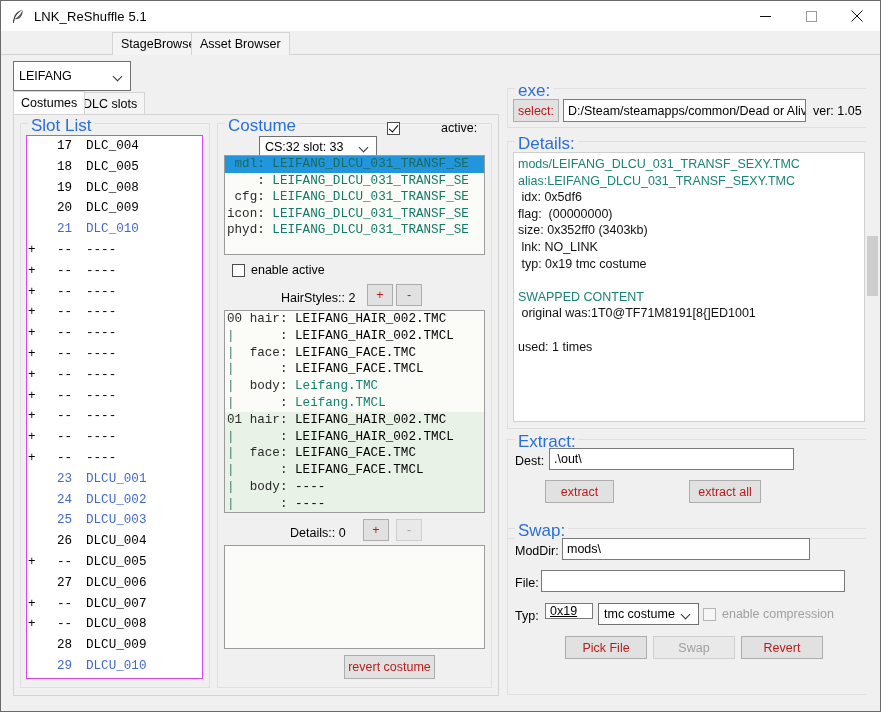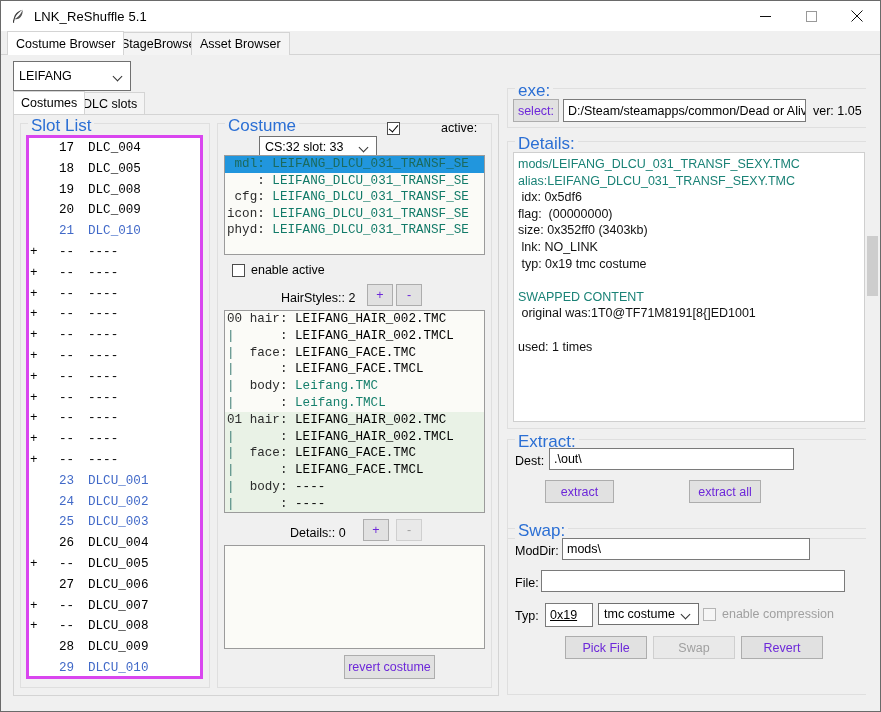--- a/index.html
+++ b/index.html
@@ -109,21 +109,21 @@
     position: absolute; top: -8px; left: 7px;
     background: #f0f0f0;
     padding: 0 3px;
     color: #2b6fd4;
     font-size: 17px;
   }
   
   .listbox {
     position: absolute;
     background: #ffffff;
-    border: 3px solid #d946ef;
+    border: 1px solid #d946ef;
     box-sizing: border-box;
     overflow: hidden;
     font-family: "Liberation Mono", monospace;
     font-size: 12.6px;
   }
   .slotrow {
     height: 20.8px; line-height: 20.8px;
     display: flex; white-space: pre;
     padding-left: 1px;
   }
@@ -162,21 +162,21 @@
   .detailbox {
     position:absolute; background:#fbfbf7; border:1px solid #9b9b9b; box-sizing:border-box;
   }
   
   .btn {
     position: absolute;
     background: #e1e1e1;
     border: 1px solid #adadad;
     box-sizing: border-box;
     display:flex; align-items:center; justify-content:center;
-    font-size: 12.5px; color:#6d28d9;
+    font-size: 12.5px; color:#b91c1c;
   }
   .btn.disabled { color:#a0a0a0; background:#e9e9e9; border-color:#cfcfcf; }
   
   .tinput {
     position:absolute; background:#ffffff; border:1px solid #7a7a7a;
     box-sizing:border-box; display:flex; align-items:center;
     padding-left: 4px; font-size: 12.5px; color:#000;
     overflow:hidden; white-space:nowrap;
   }
   
@@ -234,23 +234,20 @@
       <div class="win-btn">
         <svg width="12" height="12" viewBox="0 0 12 12">
             <line x1="0.5" y1="0.5" x2="11.5" y2="11.5" stroke="#111" stroke-width="1"></line>
             <line x1="11.5" y1="0.5" x2="0.5" y2="11.5" stroke="#111" stroke-width="1"></line>
           </svg>
       </div>
     </div>
   </div>
 
   <div class="tabstrip">
-    <div class="tab sel" style="left:6px; top:-1px;">
-      <span>Costume Browser</span>
-    </div>
     <div class="tab" style="left:111px;">
       <span>StageBrowser</span>
     </div>
     <div class="tab" style="left:190px;">
       <span>Asset Browser</span>
     </div>
   </div>
 
   <div class="tabpanel">
 
@@ -412,21 +409,21 @@
     </div>
     <div class="lab" style="left:510px; top:489px;">ModDir:</div>
     <div class="tinput" style="left:557px; top:483px; width:248px; height:22px;">
       <span>mods\</span>
     </div>
     <div class="lab" style="left:510px; top:521px;">File:</div>
     <div class="tinput" style="left:536px; top:515px; width:304px; height:22px;">
       <span></span>
     </div>
     <div class="lab" style="left:510px; top:554px;">Typ:</div>
-    <div class="tinput" style="left:540px; top:548px; width:48px; height:24px;text-decoration:underline;">
+    <div class="tinput" style="left:540px; top:548px; width:48px; height:16px;text-decoration:underline;">
       <span>0x19</span>
     </div>
     <div class="combo" style="left:593px; top:548px; width:101px; height:22px;">
       <span>tmc costume</span>
       <span class="arrow"></span>
     </div>
     <div class="cb disabled" style="left:698px; top:552px;">
       <span class="box"></span>
       <span class="lbl">enable compression</span>
     </div>

